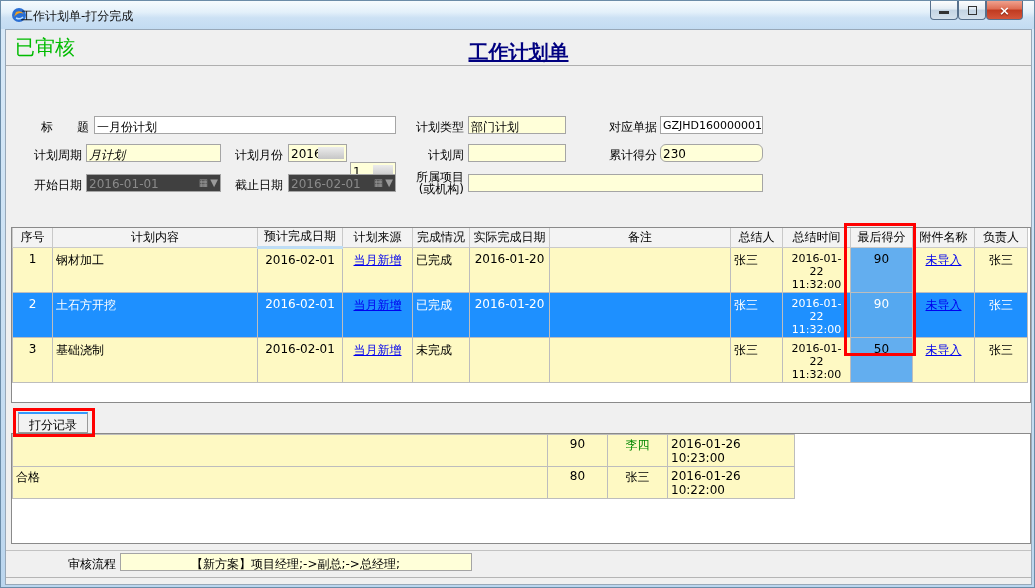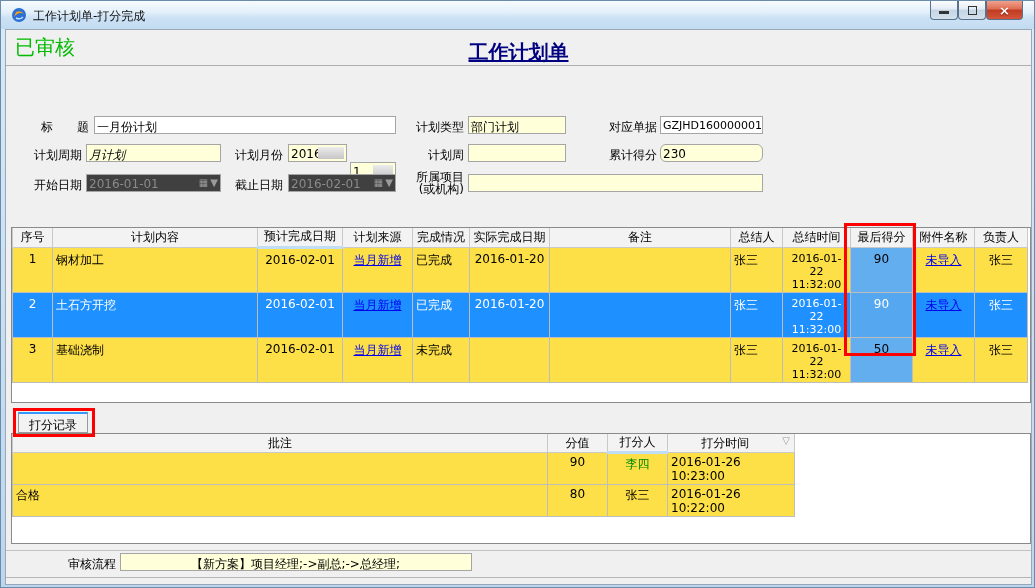--- a/index.html
+++ b/index.html
@@ -1,21 +1,21 @@
 <!DOCTYPE html>
 <html><head>
 <meta charset="utf-8">
 <style>
   * { margin:0; padding:0; box-sizing:border-box; }
   html,body { width:1035px; height:588px; font-family:"DejaVu Sans","Liberation Sans",sans-serif; }
   .window { position:relative; width:1035px; height:588px; background:linear-gradient(#D9EAF8,#BBD6EE); border:1px solid #6B8CA8; overflow:hidden; }
   .titlebar { position:absolute; left:0; top:0; width:100%; height:28px;
     background:linear-gradient(#F6FBFE,#E3F0FA 40%,#CCE1F4 60%,#C2DBF2); }
   .app-icon { position:absolute; left:10px; top:6px; width:16px; height:16px; }
-  .win-title { position:absolute; left:32px; top:7px; font-size:12px; color:#111; }
+  .win-title { position:absolute; left:20px; top:7px; font-size:12px; color:#111; }
   .cap-btn { position:absolute; top:0; height:19px; border:1px solid #57708C; border-top:none;
     border-radius:0 0 4px 4px; background:linear-gradient(#FDFDFD,#E3ECF4 45%,#C3D4E3 50%,#D4E1ED);
     display:flex; align-items:center; justify-content:center; cursor:pointer; }
   .cap-min { left:929px; width:28px; } .cap-max { left:957px; width:28px; }
   .cap-close { left:985px; width:37px; background:linear-gradient(#F0A18E,#DE6C52 45%,#C03A20 50%,#D4553B);
     color:#fff; font-size:13px; font-weight:bold; text-shadow:0 1px 1px #7A1E0C; }
   .glyph-min { width:10px; height:3px; background:#333; margin-top:4px; }
   .glyph-max { width:9px; height:9px; border:1px solid #333; background:transparent; }
   .client { position:absolute; left:4px; top:28px; width:1027px; height:556px; background:#F0F0F0; border:1px solid #98A8B8; }
   
@@ -24,21 +24,21 @@
   .form-panel { position:absolute; left:0px; top:35px; width:1025px; height:521px; border-top:1px solid #AFAFAF; }
   
   .lbl { position:absolute; font-size:12px; color:#000; text-align:right; }
   .fld { position:absolute; height:18px; border:1px solid #A5A5A5; background:#fff; font-size:12px; color:#000; padding:2px 3px 0 2px; overflow:hidden; white-space:nowrap; }
   .fld.yellow { background:#FFFFD9; }
   .fld.disabled { color:#8A8A8A; background:#404040; }
   .date-icons { position:absolute; right:2px; top:2px; display:flex; gap:2px; color:#9A9A9A; font-size:10px; }
   .spin { position:relative; }
   .spin .grip { position:absolute; right:2px; top:2px; bottom:2px; width:45%; background:linear-gradient(#ECECEC,#C6C6C6); }
   
-  table { border-collapse:collapse; table-layout:fixed; font-size:12px; background:#fde047; }
+  table { border-collapse:collapse; table-layout:fixed; font-size:12px; background:#fef9c3; }
   th { background:#F3F3F3; font-weight:normal; border:1px solid #C9C9C9; border-top:none; height:19px; overflow:hidden; white-space:nowrap; }
   td { border:1px solid #BDBDBD; height:34px; padding:1px 3px; overflow:hidden; text-align:center; vertical-align:top; padding-top:4px; }
   .grid-wrap { position:absolute; left:5px; top:161px; width:1020px; height:176px; background:#fff; border:1px solid #8A8A8A; }
   .grid-wrap table { width:1015px; }
   .c-left { text-align:left; }
   .c-time { font-size:11px; text-align:center; word-wrap:break-word; line-height:13px; }
   .lnk { color:#0000EE; text-decoration:underline; cursor:pointer; }
   .c-score { background:#63AEEF; }
   tr.row-sel td { background:#1E90FF; color:#fff; border-top:1px dotted #CC6600; border-bottom:1px dotted #CC6600; }
   tr.row-sel td.c-score { background:#55A8F0; color:#fff; }
@@ -205,26 +205,20 @@
       <div class="score-tab">打分记录</div>
       <div class="score-wrap">
         <table>
           <colgroup>
               <col style="width:535px">
               <col style="width:60px">
               <col style="width:60px">
               <col style="width:127px">
             </colgroup>
           <tbody>
-              <tr>
-            <th>批注</th>
-            <th>分值</th>
-            <th class="sorted">打分人</th>
-            <th><span class="sort-glyph">▽</span><span>打分时间</span></th>
-          </tr>
           <tr>
             <td class="c-left"></td>
             <td>90</td>
             <td class="scorer-green">李四</td>
             <td class="c-left">2016-01-26 10:23:00</td>
           </tr>
           <tr>
             <td class="c-left">合格</td>
             <td>80</td>
             <td>张三</td>

